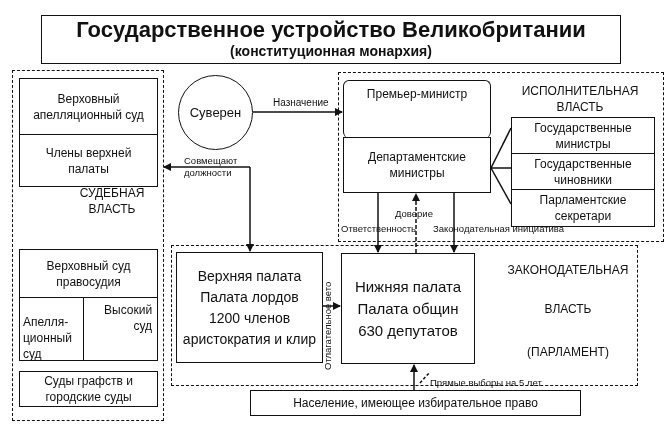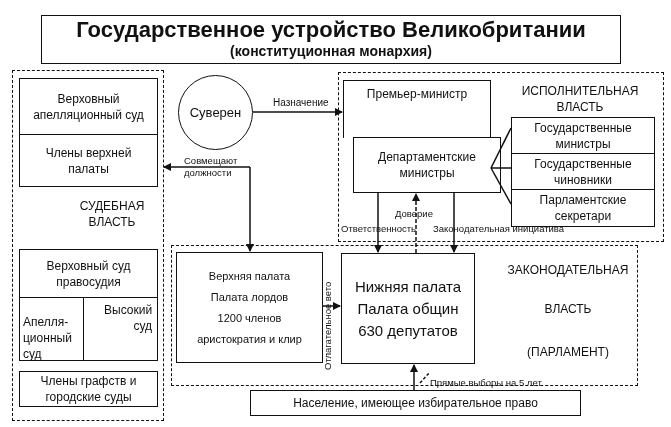--- a/index.html
+++ b/index.html
@@ -26,71 +26,71 @@
 
 <div class="abs dash" style="left:12px;top:70px;width:152px;height:351px;"></div>
 
 <div class="abs box center t" style="left:19px;top:78px;width:139px;height:57px;border-bottom:none;padding:0 12px;">
   <span>Верховный апелляционный суд</span>
 </div>
 <div class="abs box center t" style="left:19px;top:134px;width:139px;height:53px;padding:0 20px;">
   <span>Члены верхней палаты</span>
 </div>
 
-<div class="abs center t" style="left:14px;top:204px;width:148px;height:20px;padding-left:48px;">
+<div class="abs center t" style="left:14px;top:191px;width:148px;height:20px;padding-left:48px;">
   <span>СУДЕБНАЯ ВЛАСТЬ</span>
 </div>
 
 <div class="abs box center t" style="left:19px;top:249px;width:139px;height:49px;padding:0 22px;">
   <span>Верховный суд правосудия</span>
 </div>
 <div class="abs box t" style="left:19px;top:297px;width:65px;height:64px;padding:16px 3px;text-align:left;">
   <span>Апелля- ционный суд</span>
 </div>
 <div class="abs box t" style="left:83px;top:297px;width:75px;height:64px;padding:4px 5px 0 20px;text-align:right;">
   <span>Высокий суд</span>
 </div>
 <div class="abs box center t" style="left:19px;top:371px;width:139px;height:36px;padding:0 10px;">
-  <span>Члены графств и городские суды</span>
+  <span>Суды графств и городские суды</span>
 </div>
 
 <div class="abs center" style="left:178px;top:75px;width:75px;height:75px;border:1.6px solid #111;border-radius:50%;">
   <span class="t" style="font-size:13px;">Суверен</span>
 </div>
 <div class="abs lbl" style="left:273px;top:96px;font-size:10px;text-align:right;">Назначение</div>
 <div class="abs lbl" style="left:184px;top:155px;width:80px;font-size:9.5px;line-height:12px;">
   <span>Совмещают должности</span>
 </div>
 
 <div class="abs dash" style="left:338px;top:72px;width:326px;height:170px;"></div>
-<div class="abs box" style="left:343px;top:80px;width:148px;height:58px;border-bottom:none;">
+<div class="abs box" style="left:343px;top:80px;width:148px;height:58px;border-bottom:none;border-radius:6px;">
   <div class="t" style="text-align:center;padding-top:5px;">Премьер-министр</div>
 </div>
-<div class="abs box center t" style="left:353px;top:137px;width:148px;height:56px;padding:8px 20px;text-align:center;">
+<div class="abs box center t" style="left:343px;top:137px;width:148px;height:56px;padding:8px 20px;text-align:center;">
   <span>Департаментские министры</span>
 </div>
 <div class="abs center t" style="left:505px;top:83px;width:150px;height:32px;">
   <span>ИСПОЛНИТЕЛЬНАЯ</span>
   <span>ВЛАСТЬ</span>
 </div>
 <div class="abs box center t" style="left:511px;top:117px;width:144px;height:37px;border-bottom:none;padding:0 10px;">
   <span>Государственные министры</span>
 </div>
 <div class="abs box center t" style="left:511px;top:153px;width:144px;height:37px;border-bottom:none;padding:0 10px;">
   <span>Государственные чиновники</span>
 </div>
 <div class="abs box center t" style="left:511px;top:189px;width:144px;height:38px;padding:0 10px;">
   <span>Парламентские секретари</span>
 </div>
 <div class="abs sm" style="left:395px;top:208px;">Доверие</div>
 <div class="abs sm" style="left:341px;top:223px;">Ответственность</div>
 <div class="abs sm" style="left:433px;top:223px;">Законодательная инициатива</div>
 
 <div class="abs dash" style="left:171px;top:245px;width:467px;height:141px;"></div>
-<div class="abs box center t" style="left:176px;top:252px;width:147px;height:111px;line-height:21px;font-size:11px;">
+<div class="abs box center t" style="left:176px;top:252px;width:147px;height:111px;line-height:21px;font-size:14px;">
   <span>Верхняя палата</span>
   <span>Палата лордов</span>
   <span>1200 членов</span>
   <span>аристократия и клир</span>
 </div>
 <div class="abs box center t" style="left:341px;top:253px;width:134px;height:111px;line-height:22px;font-size:15px;">
   <span>Нижняя палата</span>
   <span>Палата общин</span>
   <span>630 депутатов</span>
 </div>

